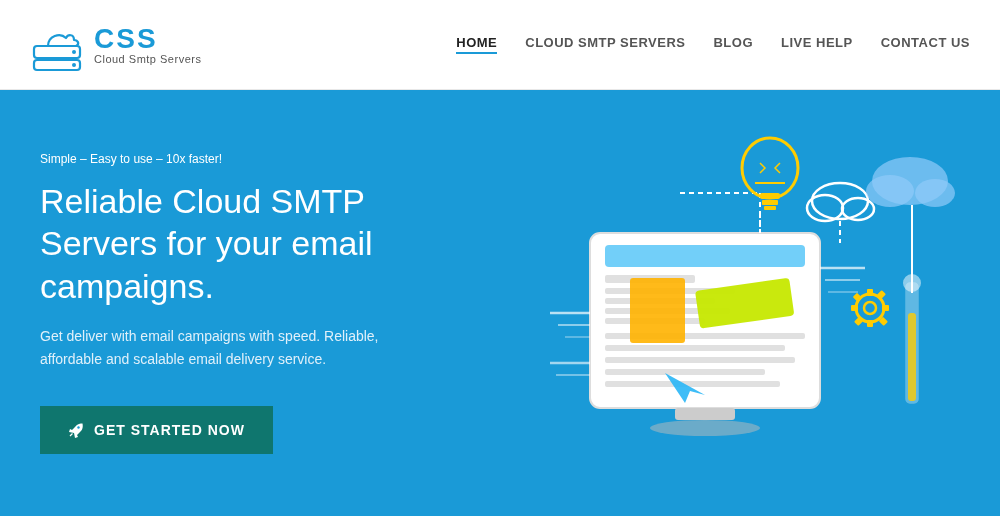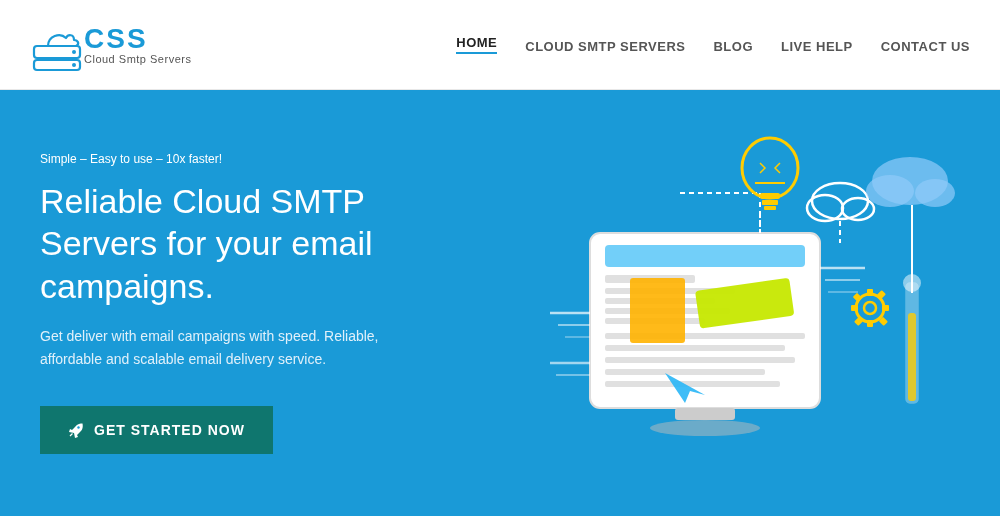--- a/index.html
+++ b/index.html
@@ -11,20 +11,21 @@
       height: 90px;
       display: flex;
       align-items: center;
       justify-content: space-between;
       padding: 0 30px;
       border-bottom: 1px solid #e8e8e8;
     }
     .logo-area {
       display: flex;
       align-items: center;
+      gap: 10px;
       justify-content: center;
     }
     .logo-icon {
       width: 54px;
       height: 54px;
     }
     .logo-text-block {
       display: flex;
       flex-direction: column;
     }
@@ -35,21 +36,21 @@
       letter-spacing: 2px;
       line-height: 1;
     }
     .logo-sub {
       font-size: 11px;
       color: #555;
       letter-spacing: 0.5px;
     }
     nav {
       display: flex;
-      align-items: flex-end;
+      align-items: flex-start;
       gap: 28px;
     }
     nav a {
       text-decoration: none;
       font-size: 13px;
       font-weight: 600;
       color: #555;
       letter-spacing: 0.5px;
       text-transform: uppercase;
       cursor: pointer;

